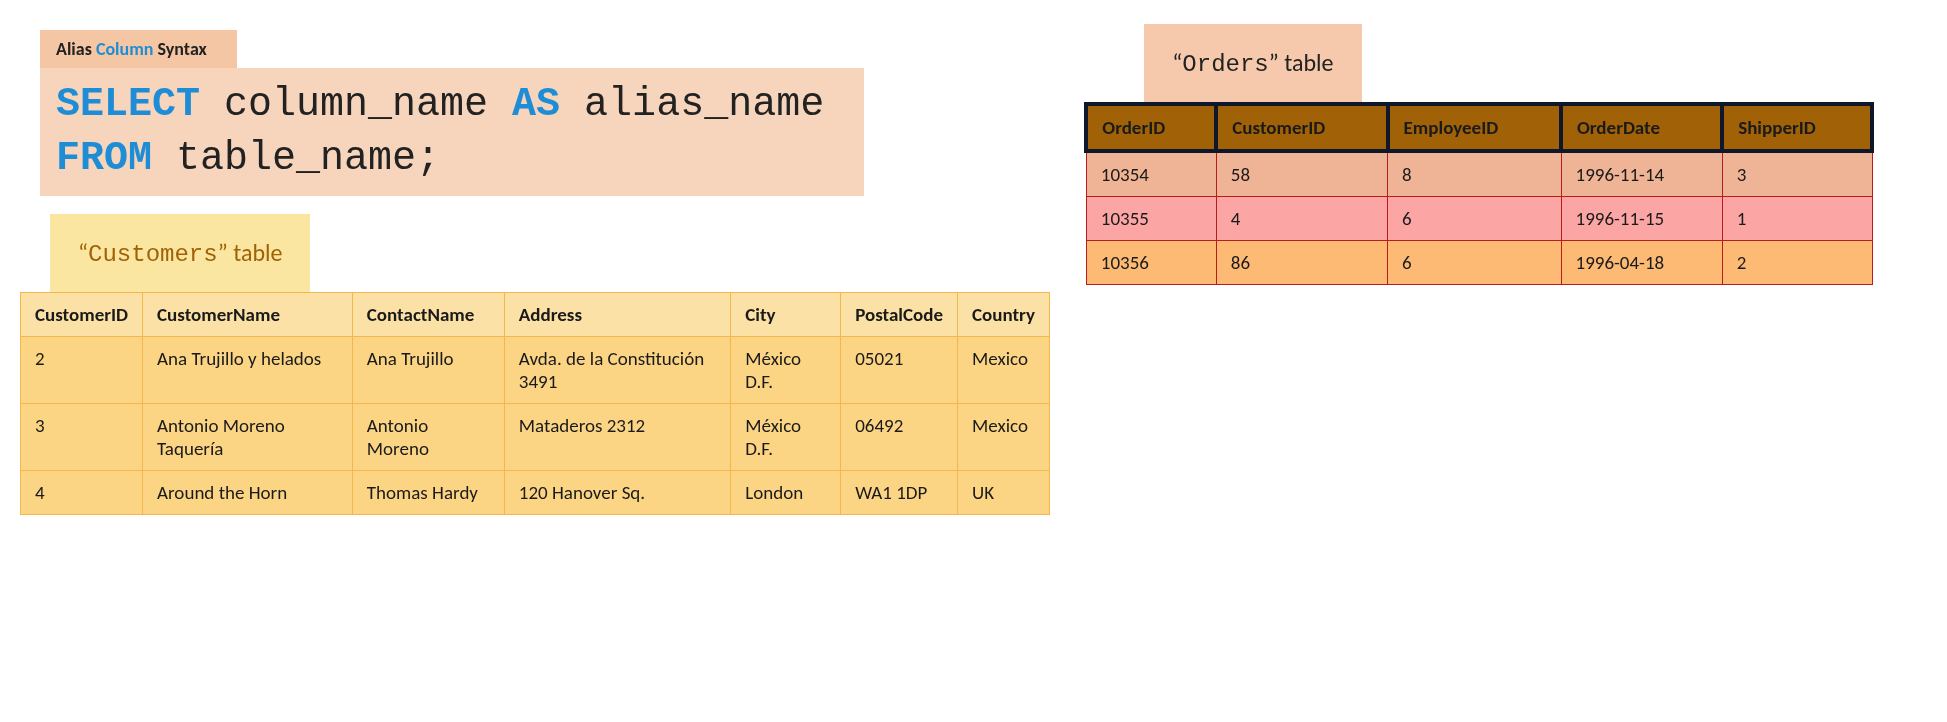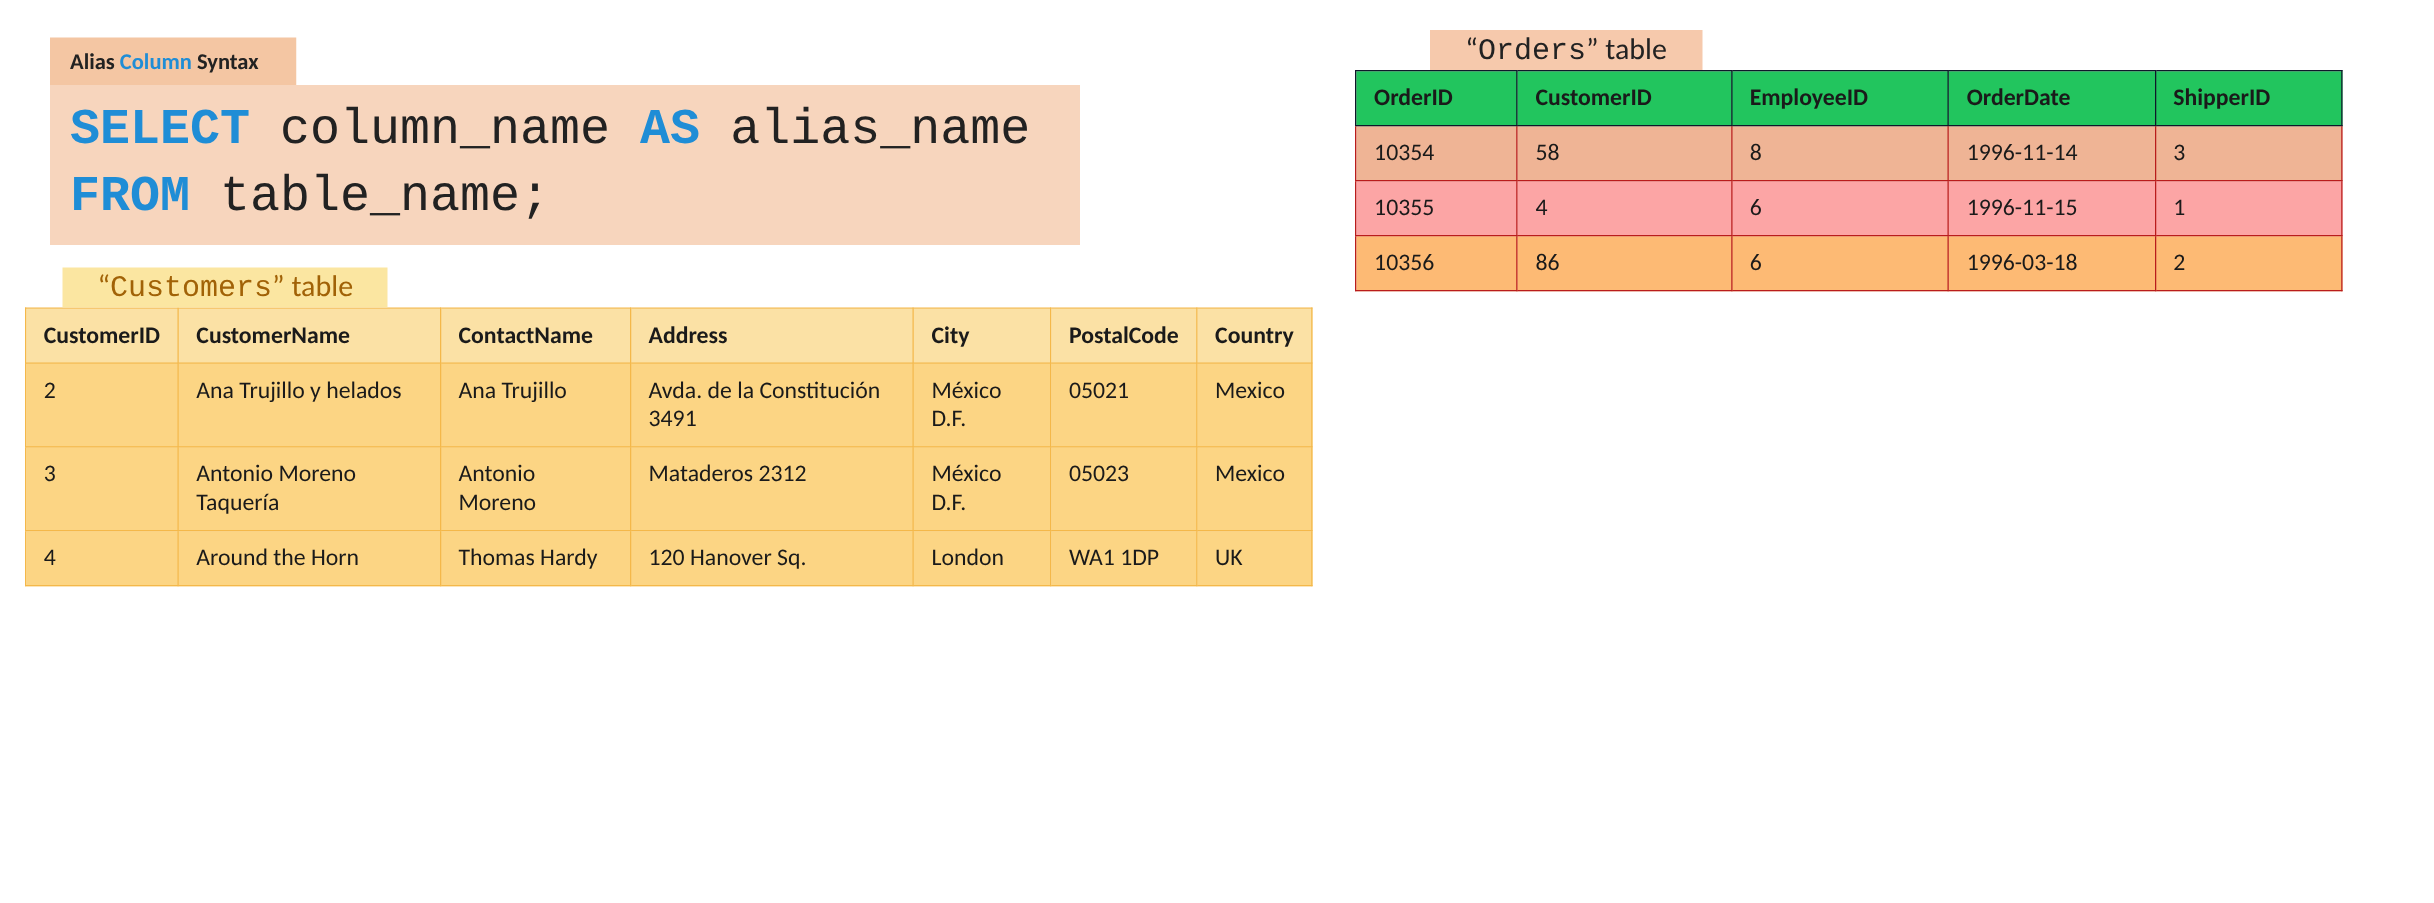--- a/index.html
+++ b/index.html
@@ -38,21 +38,21 @@
     margin-top: 0;
   }
   .syntax-wrapper {
     margin-left: 20px;
     margin-top: 10px;
   }
 
   
   .tab-label {
     display: inline-block;
-    padding: 1px 28px;
+    padding: 24px 28px;
     font-size: 24px;
     margin-top: 18px;
     margin-left: 30px;
   }
   .tab-yellow {
     background: #fbe6a1;
     color: #a16207;
   }
   .tab-red {
     background: #f6c9ac;
@@ -87,22 +87,22 @@
   .tbl-customers td {
     background: #fcd584;
     border: 1px solid #f4b84a;
   }
 
   
   .tbl-orders {
     width: 790px;
   }
   .tbl-orders th {
-    background: #22c55e;
-    border: 1px solid #0f172a;
+    background: #a16207;
+    border: 4px solid #0f172a;
   }
   .tbl-orders td {
     background: #efb495;
     border: 1px solid #b91c1c;
   }
   
   .tbl-orders tbody tr:nth-child(2) td { background:#fca5a5; }
   .tbl-orders tbody tr:nth-child(3) td { background:#fdba74; }
 
   .left-col {
@@ -156,21 +156,21 @@
         <td>México D.F.</td>
         <td>05021</td>
         <td>Mexico</td>
       </tr>
       <tr>
         <td>3</td>
         <td>Antonio Moreno Taquería</td>
         <td>Antonio Moreno</td>
         <td>Mataderos 2312</td>
         <td>México D.F.</td>
-        <td>05023</td>
+        <td>06492</td>
         <td>Mexico</td>
       </tr>
       <tr>
         <td>4</td>
         <td>Around the Horn</td>
         <td>Thomas Hardy</td>
         <td>120 Hanover Sq.</td>
         <td>London</td>
         <td>WA1 1DP</td>
         <td>UK</td>
@@ -206,21 +206,21 @@
         <td>10355</td>
         <td>4</td>
         <td>6</td>
         <td>1996-11-15</td>
         <td>1</td>
       </tr>
       <tr>
         <td>10356</td>
         <td>86</td>
         <td>6</td>
-        <td>1996-03-18</td>
+        <td>1996-04-18</td>
         <td>2</td>
       </tr>
     </tbody>
   </table>
 </div>
 
 
 
 
 </body></html>

